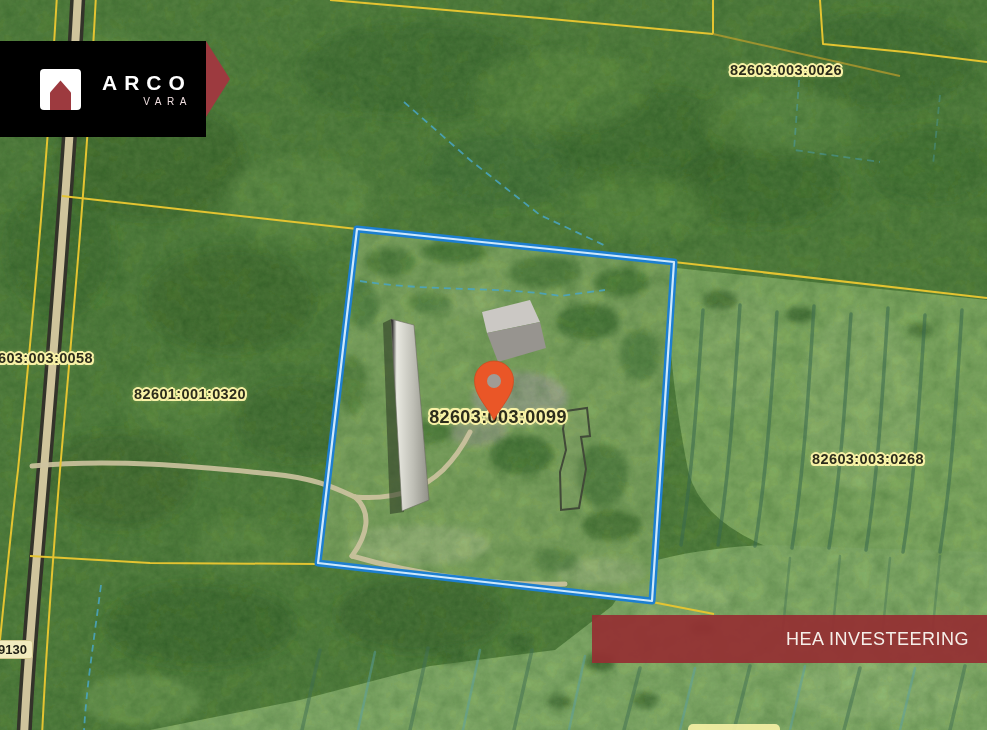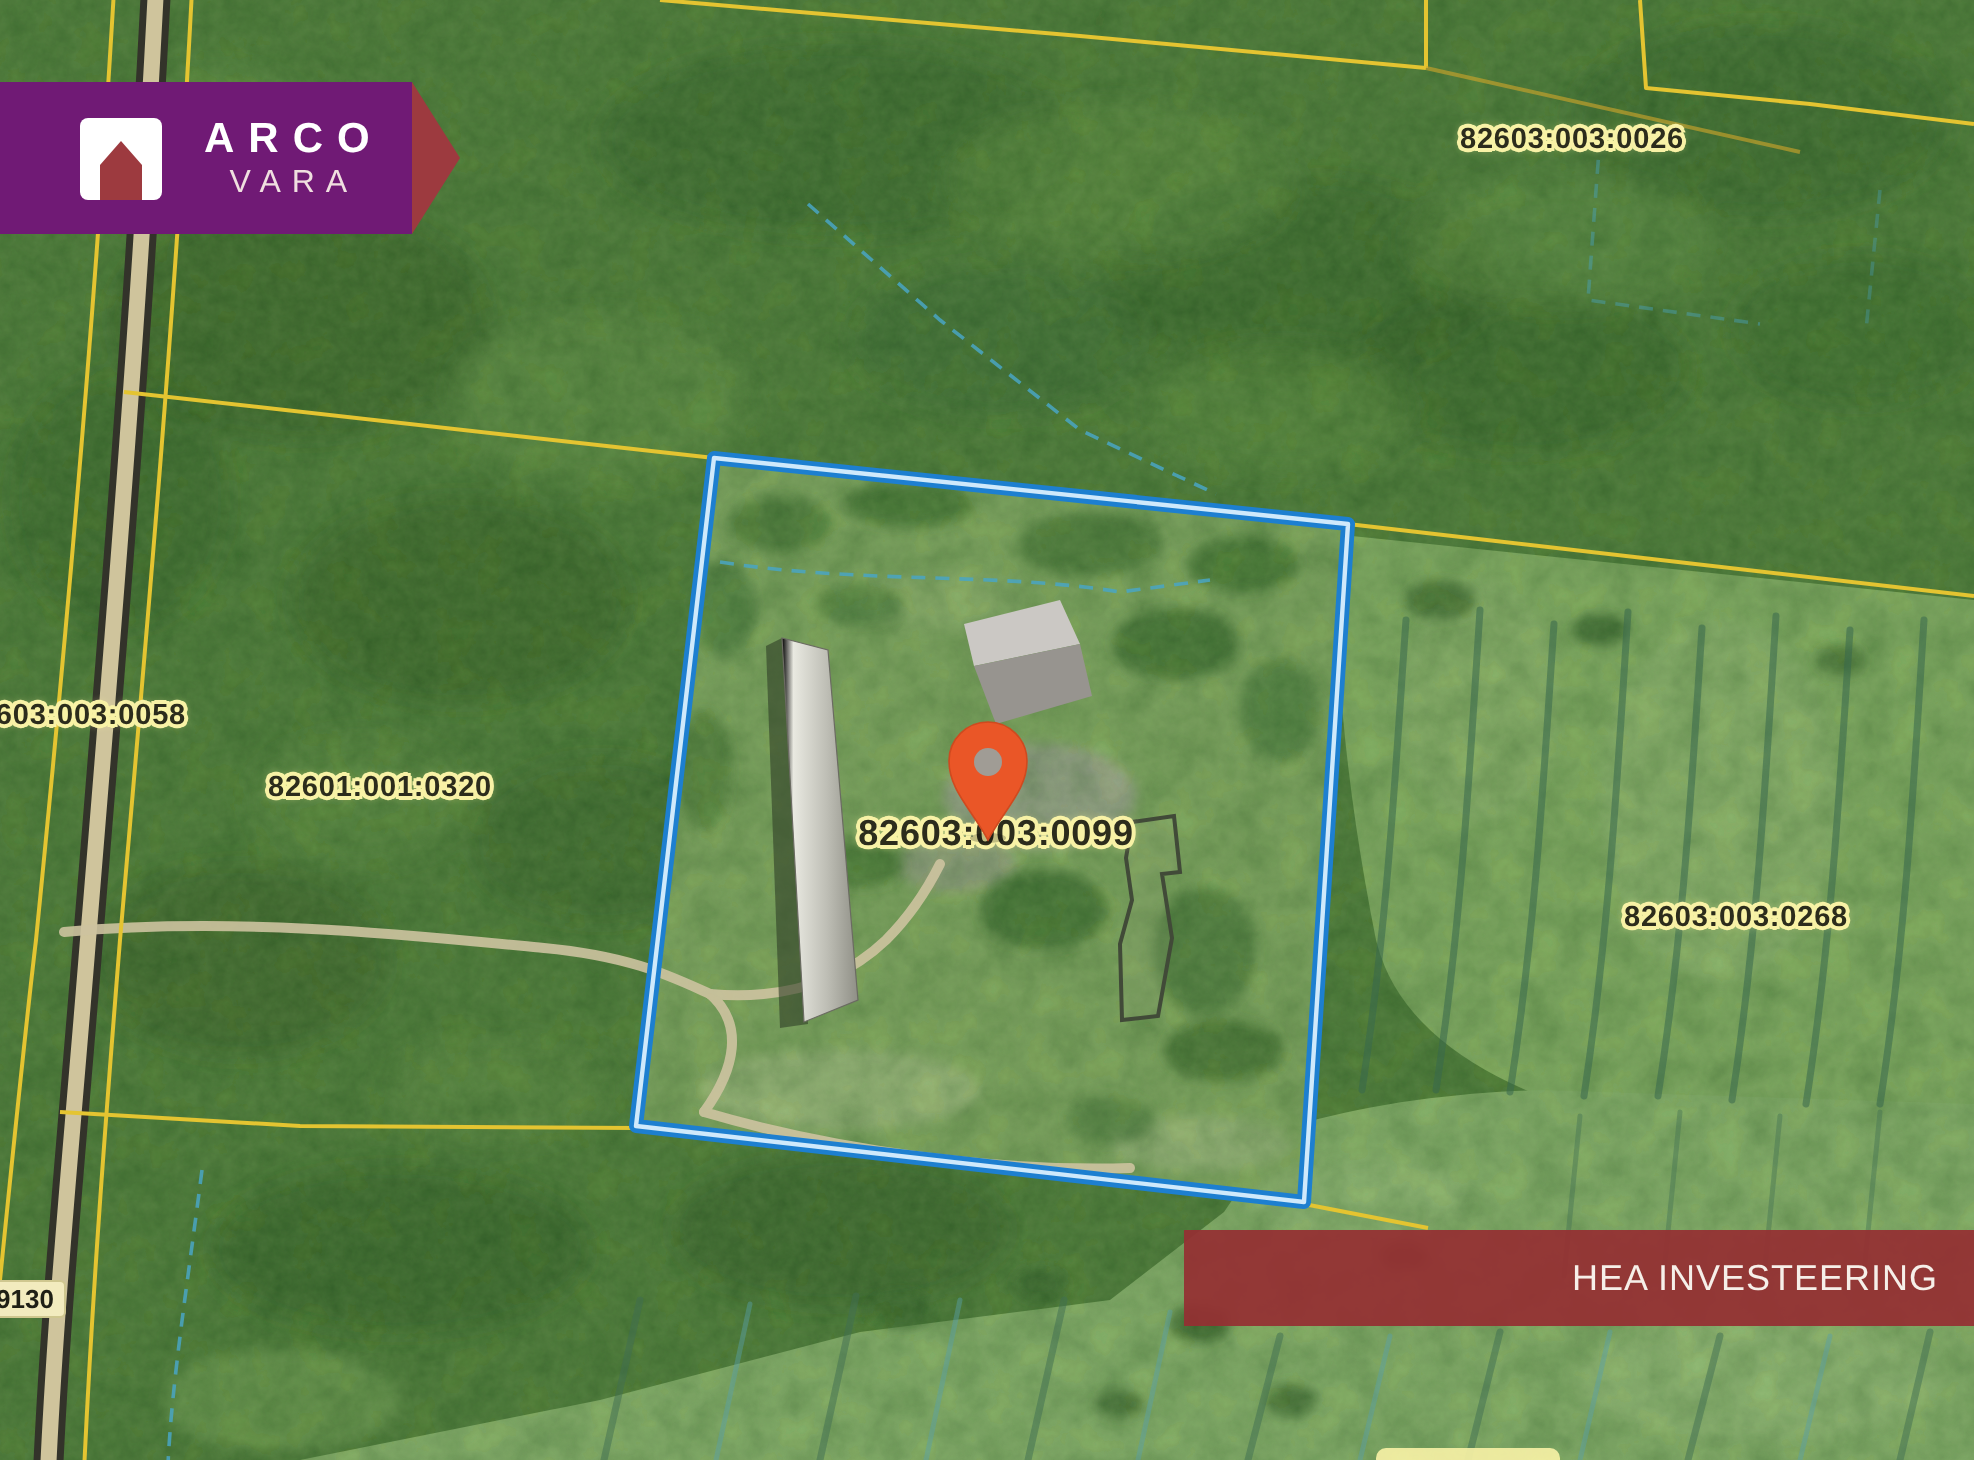--- a/index.html
+++ b/index.html
@@ -21,31 +21,31 @@
   .road-label{
     position:absolute;z-index:4;background:#f2ebbe;border:1px solid #cfc78f;border-radius:3px;
     padding:1px 5px;font-weight:700;font-size:13px;color:#1f1f15;white-space:nowrap;
   }
   .partial-label{
     position:absolute;z-index:4;background:#f8f2a6;border-radius:5px 5px 0 0;opacity:.9;
   }
 
   
   .arco{
-    position:absolute;left:0;top:41px;width:206px;height:76px;background:#701a75;
+    position:absolute;left:0;top:41px;width:206px;height:96px;background:#000000;
     display:flex;align-items:center;z-index:6;
   }
   .arco .arrow{
     position:absolute;left:206px;top:0;width:0;height:0;
     border-top:38px solid transparent;border-bottom:38px solid transparent;border-left:24px solid #9d3a3f;
   }
   .arco .logo{margin-left:40px;display:block;flex:0 0 auto;}
   .brand-text{margin-left:21px;text-align:center;}
   .brand-name{color:#ffffff;font-size:21px;font-weight:700;letter-spacing:7px;line-height:1;}
-  .brand-sub{color:#f0dfe0;font-size:16px;font-weight:400;letter-spacing:5.5px;margin-top:4px;line-height:1;}
+  .brand-sub{color:#f0dfe0;font-size:10px;font-weight:400;letter-spacing:5.5px;margin-top:4px;line-height:1;text-align:right;}
 
   
   .hea{
     position:absolute;left:592px;top:615px;width:395px;height:48px;
     background:rgba(148,47,51,.93);z-index:6;box-sizing:border-box;
     display:flex;align-items:center;justify-content:flex-end;padding-right:18px;
   }
   .hea-label{color:#f6efe9;font-size:18px;font-weight:400;letter-spacing:.5px;white-space:nowrap;}
 
   

